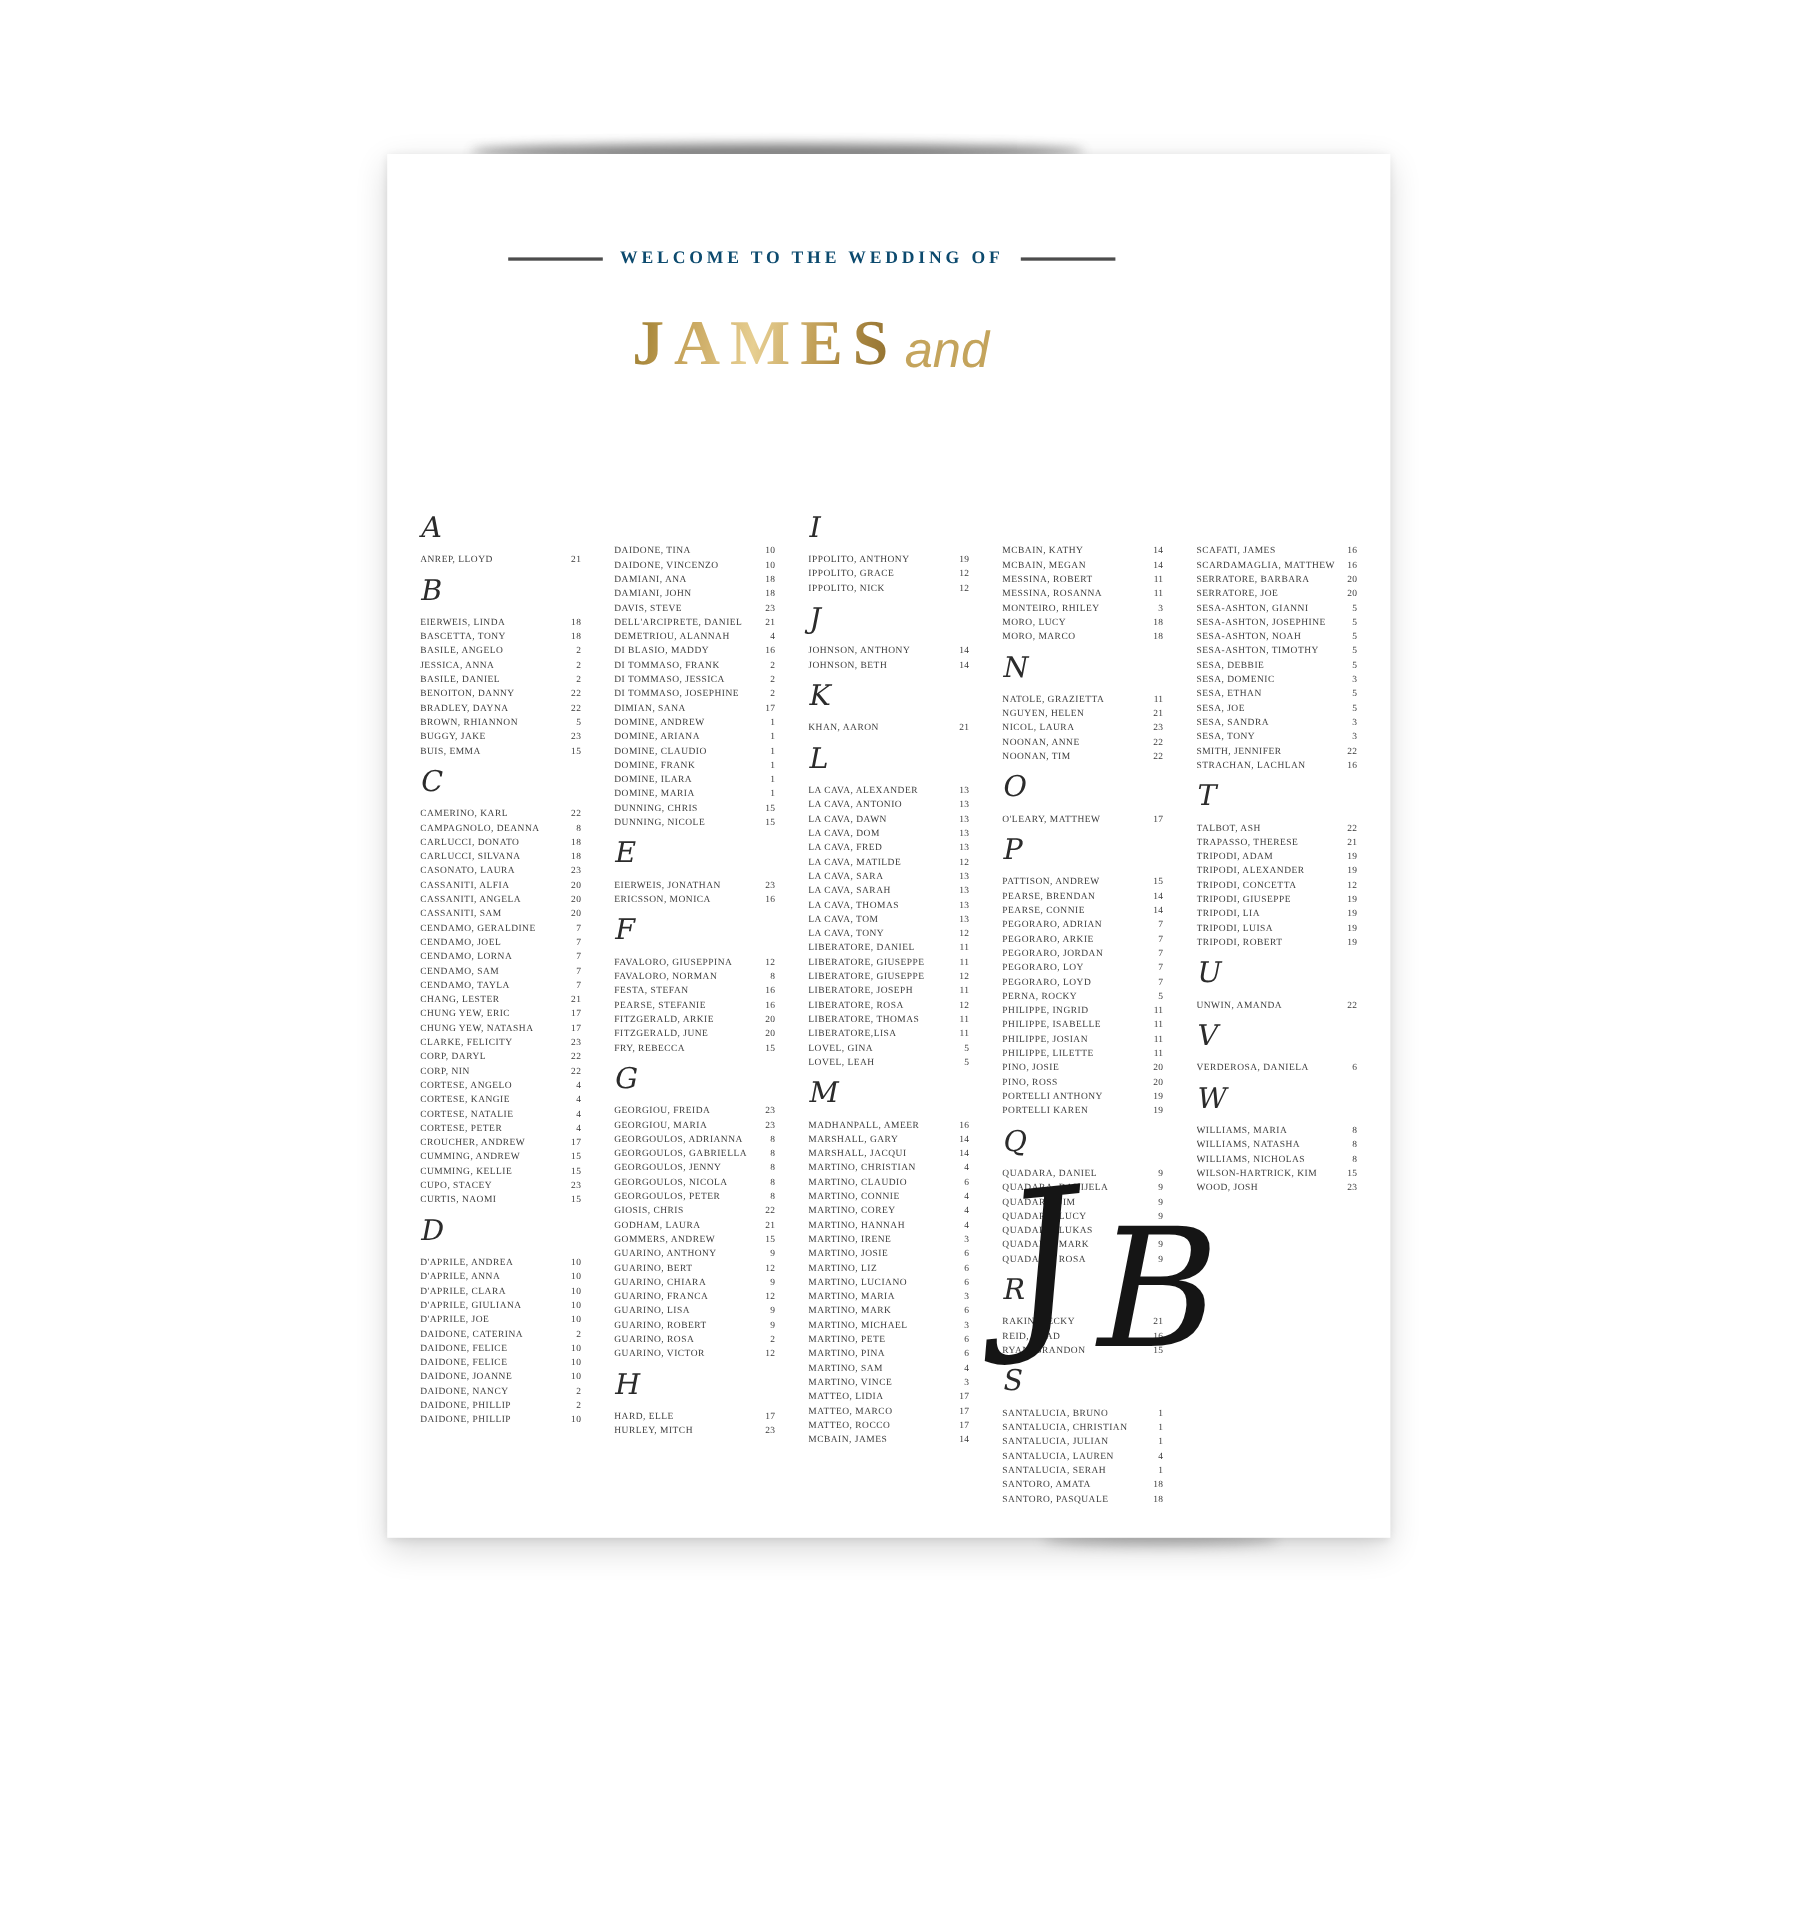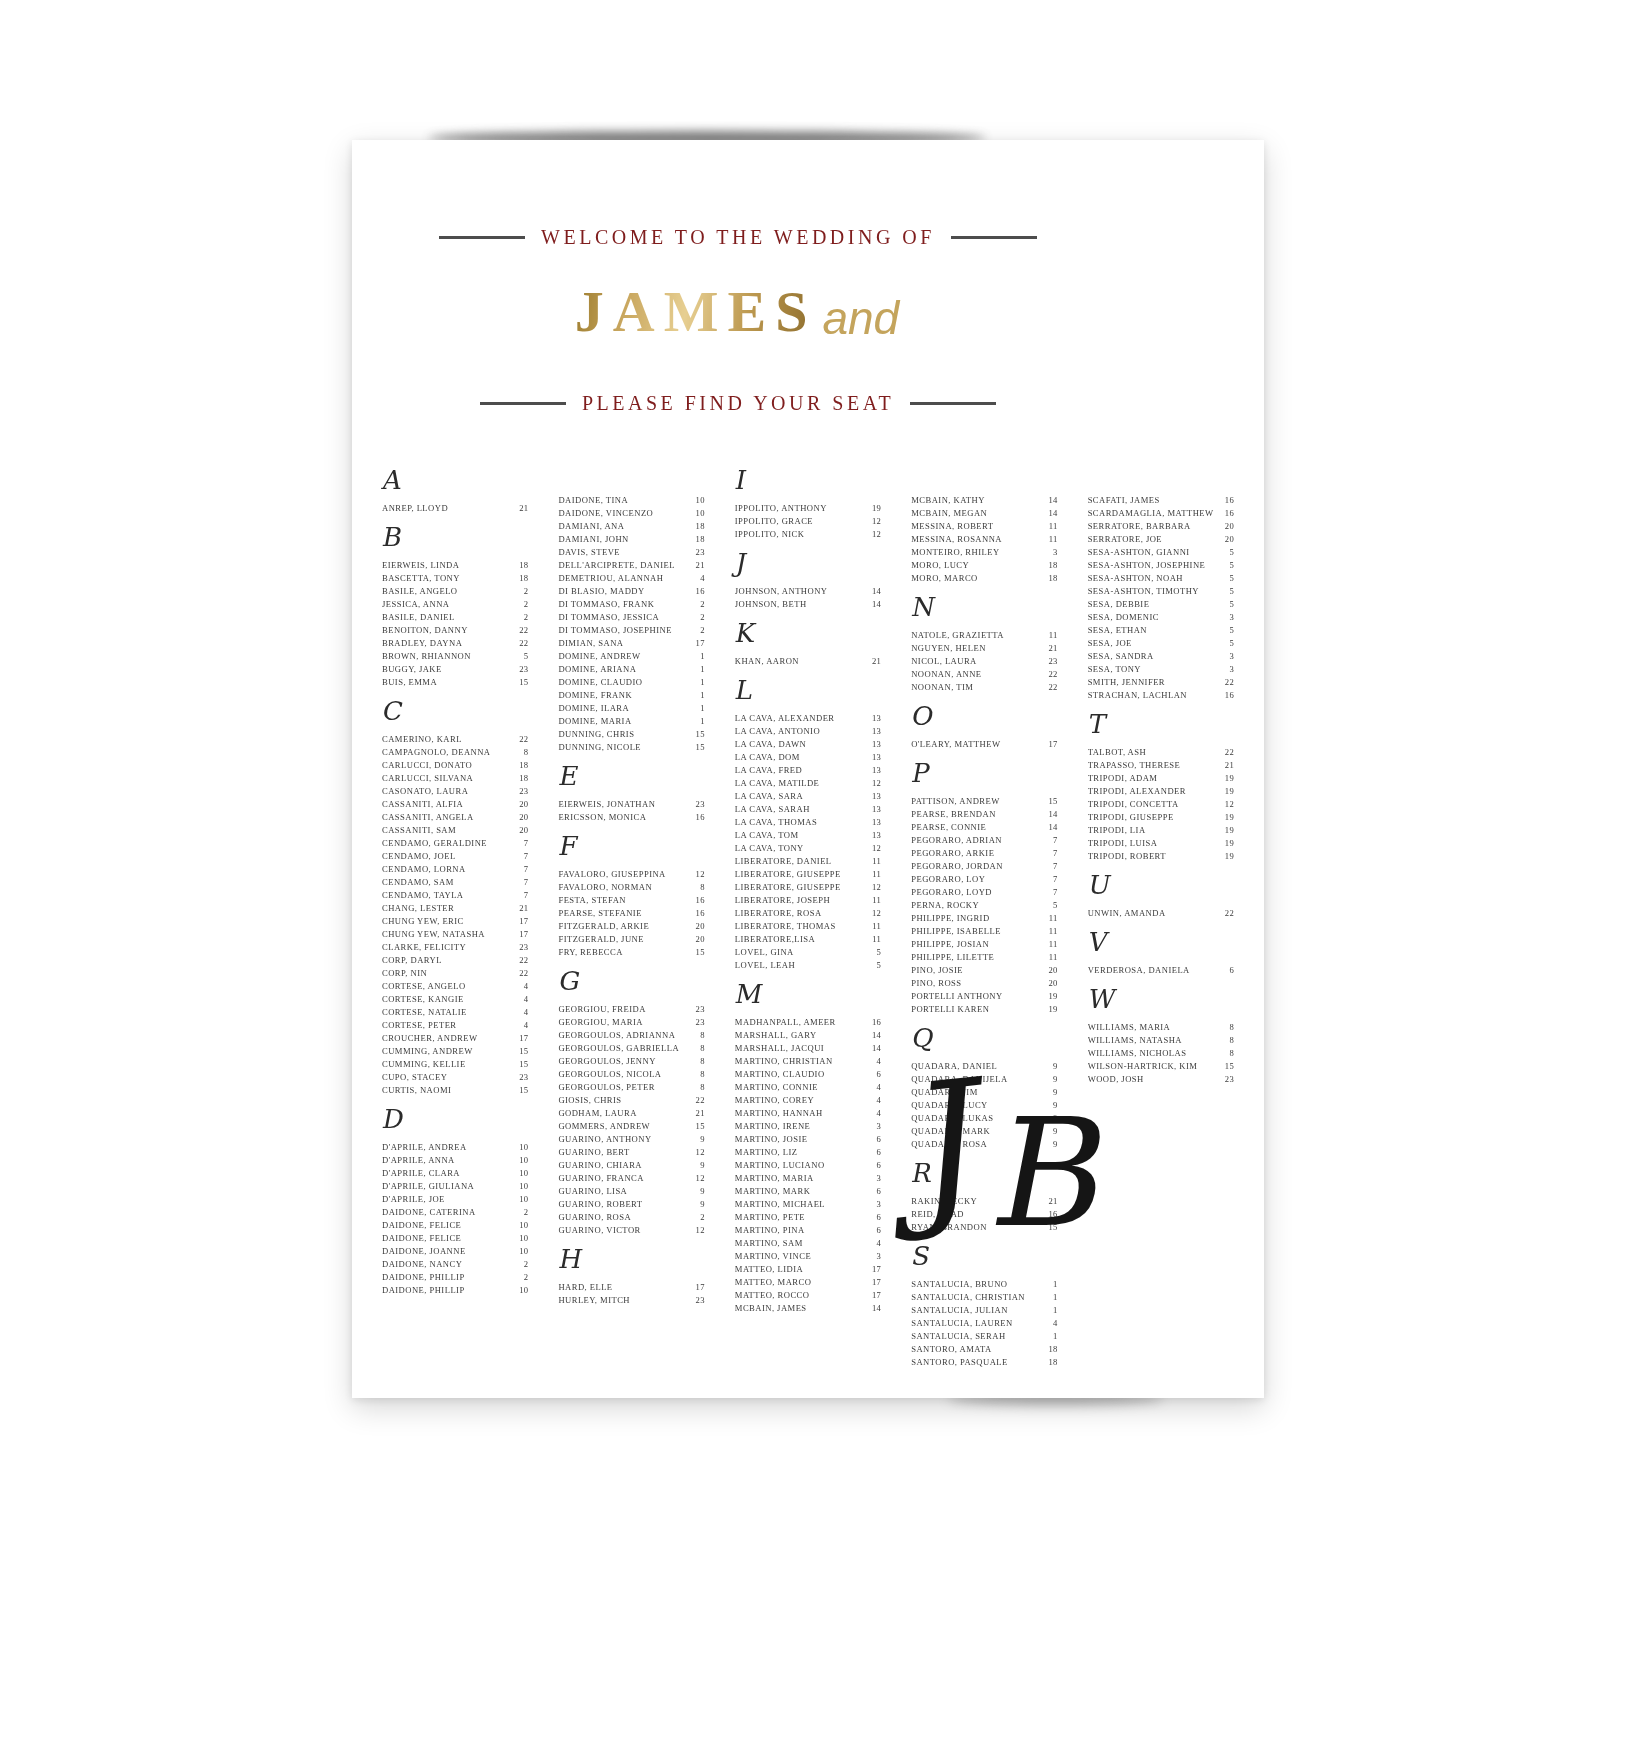--- a/index.html
+++ b/index.html
@@ -15,21 +15,21 @@
   .poster{
     position:absolute;left:352px;top:140px;width:912px;height:1258px;
     background:#ffffff;z-index:1;
     box-shadow:0 10px 28px rgba(0,0,0,.16), 0 2px 8px rgba(0,0,0,.10);
   }
   .header-band{position:absolute;left:0;right:140px;display:flex;align-items:center;justify-content:center;gap:16px;}
   .welcome-band{top:86px;}
   .subtitle-band{top:252px;}
   .rule{display:inline-block;width:86px;height:3px;background:#4d4d4d;}
   .band-text{
-    font-size:20px;letter-spacing:3.5px;color:#7f1d1d;font-weight:400;
+    font-size:16px;letter-spacing:3.5px;color:#0c4a6e;font-weight:700;
     white-space:nowrap;
   }
   .title-band{position:absolute;left:0;right:140px;top:138px;display:flex;align-items:center;justify-content:center;}
   .big-name{
     font-size:58px;letter-spacing:9px;color:#b3903f;font-weight:700;white-space:nowrap;
   }
   .joiner{
     font-family:Liberation Sans, sans-serif;font-style:italic;font-size:46px;color:#c4a45c;
     margin:0 2px 0 6px;position:relative;top:6px;letter-spacing:0;
   }
@@ -80,25 +80,20 @@
     <span class="rule"></span>
     <span class="band-text">WELCOME TO THE WEDDING OF</span>
     <span class="rule"></span>
   </div>
 
   <div class="title-band">
     <span class="big-name">JAMES</span>
     <span class="joiner">and</span>
   </div>
 
-  <div class="header-band subtitle-band" style="position:absolute;">
-    <span class="rule"></span>
-    <span class="band-text">PLEASE FIND YOUR SEAT</span>
-    <span class="rule"></span>
-  </div>
 
   <div class="columns">
       <div class="col">
         <div class="letter">A</div>
         <div class="row">
           <span class="gname">ANREP, LLOYD</span>
           <span class="gnum">21</span>
         </div>
         <div class="letter">B</div>
         <div class="row">

